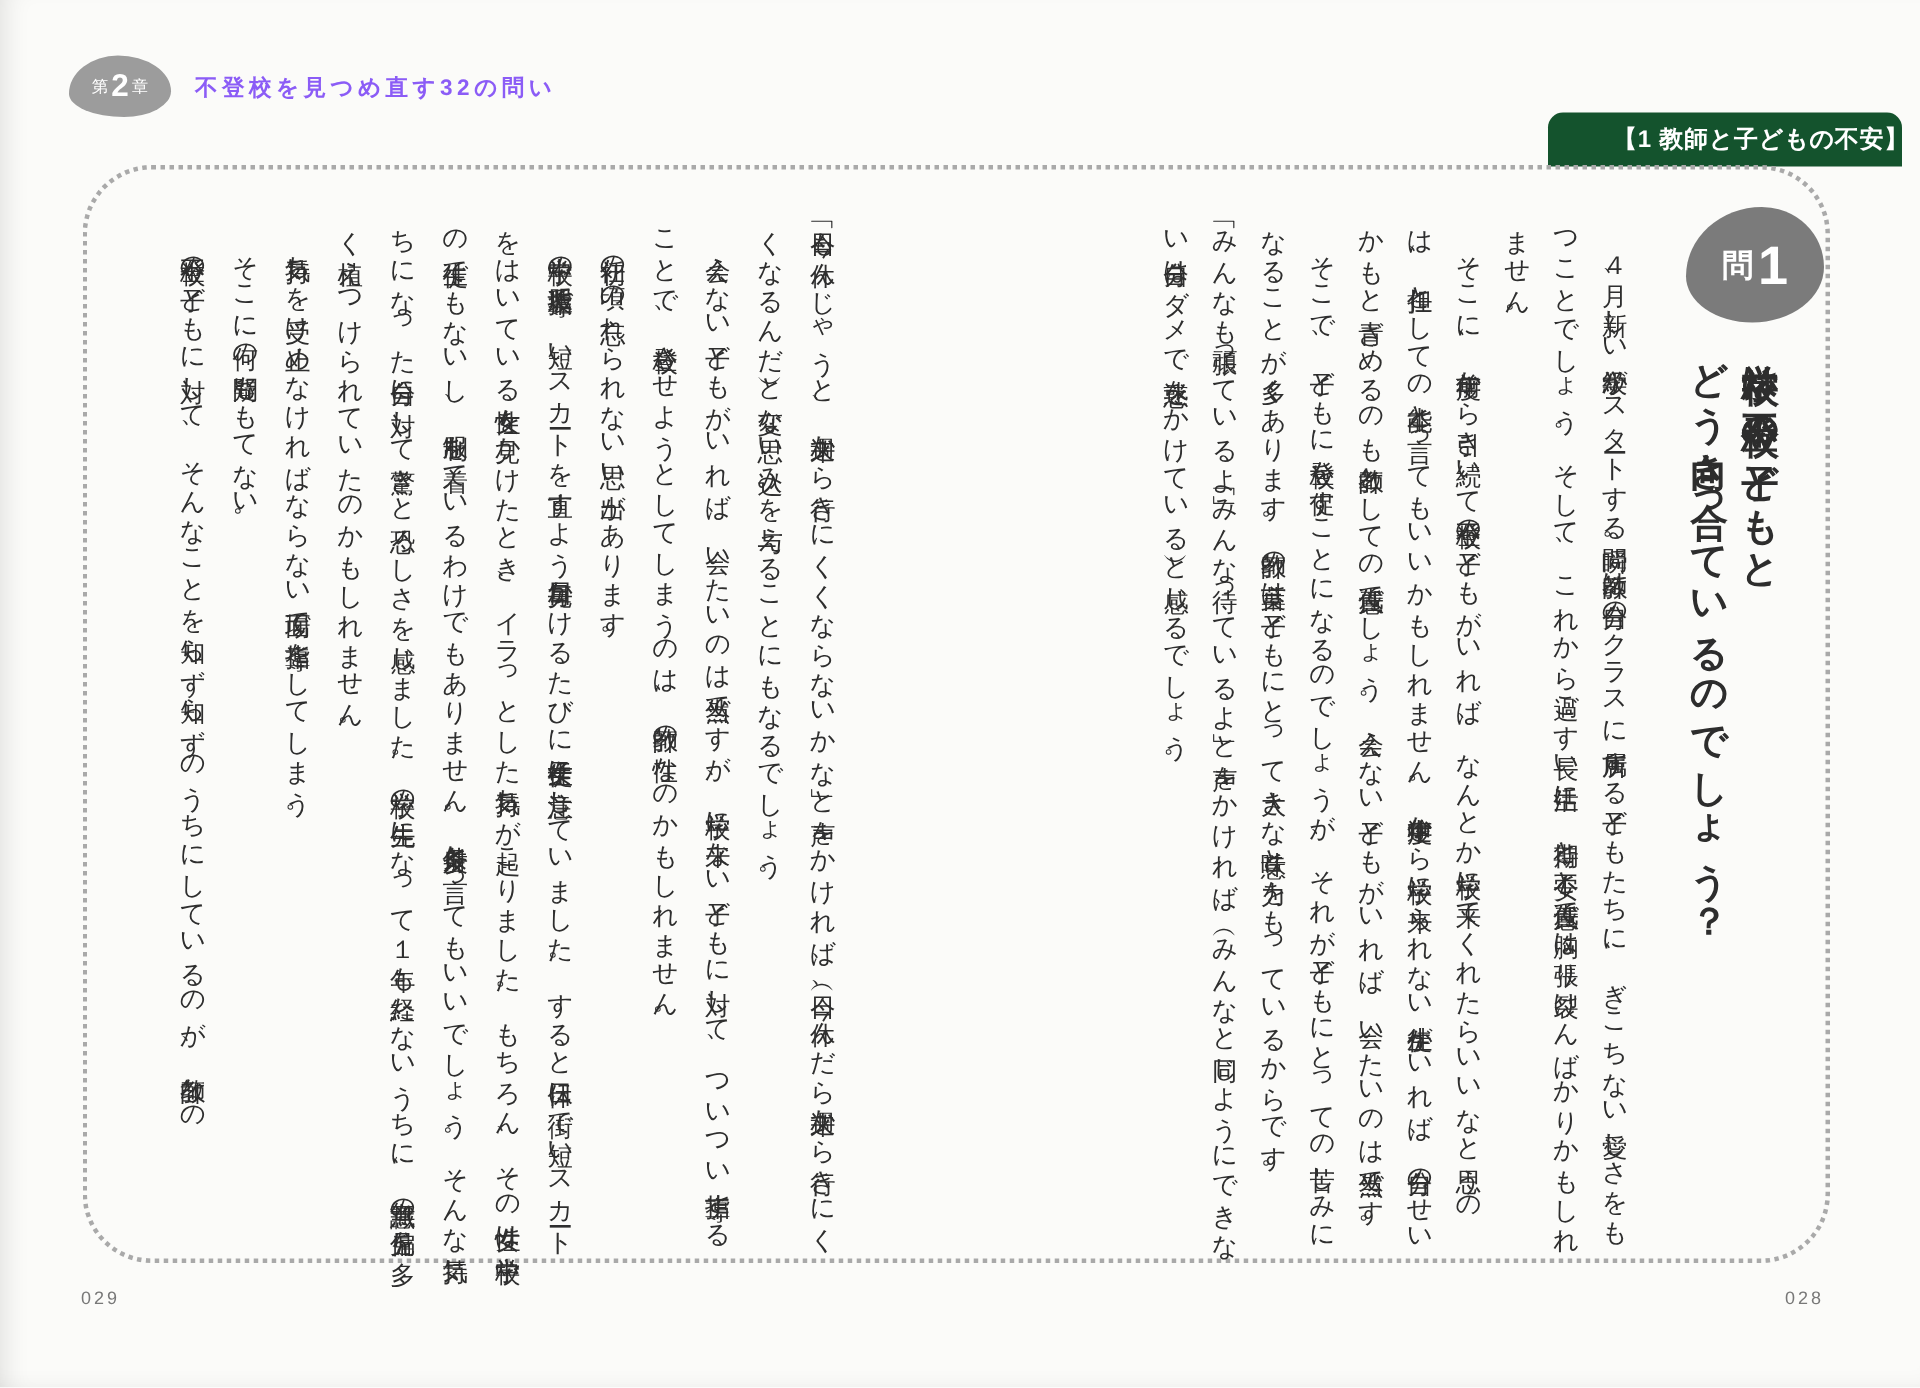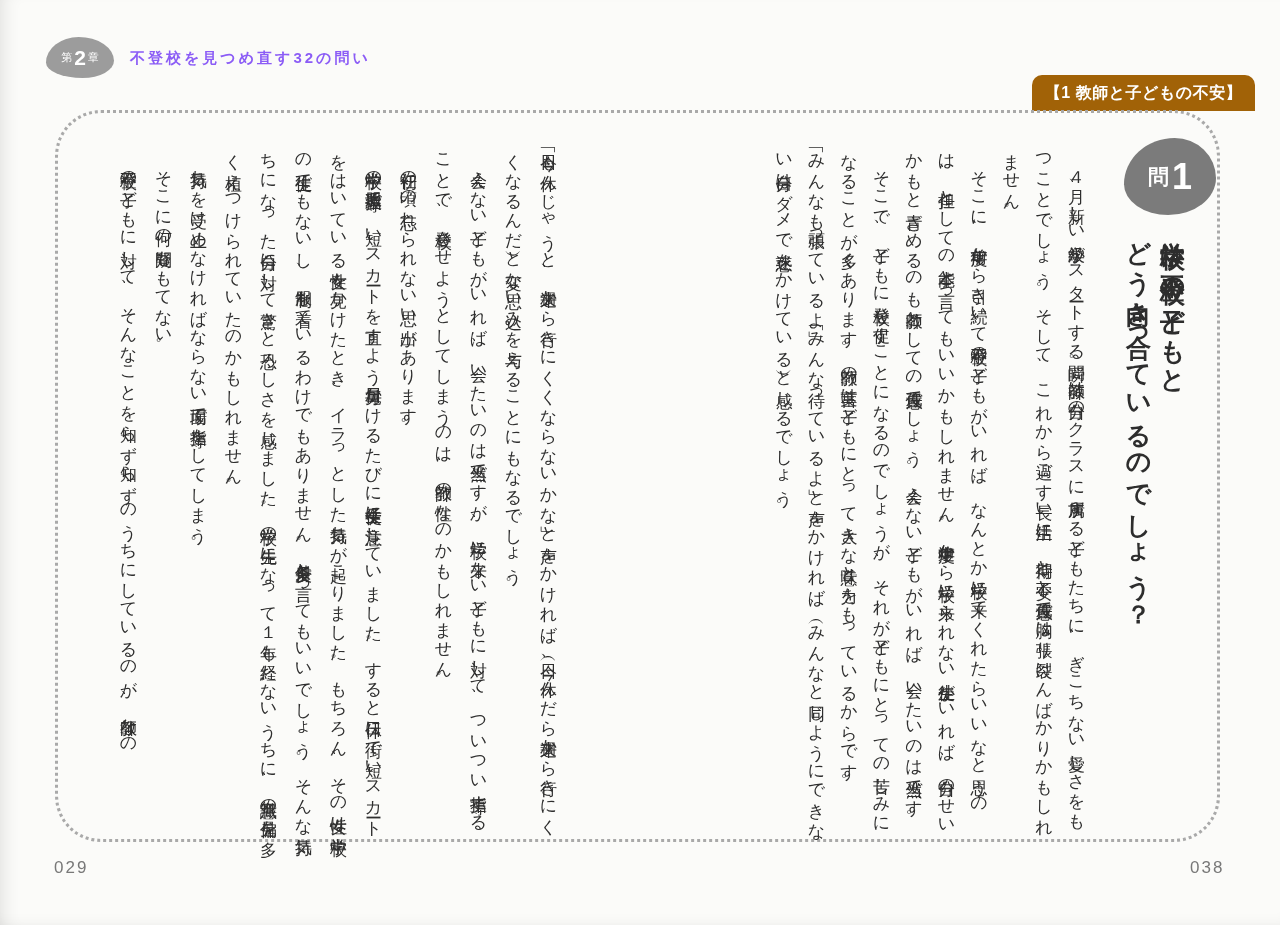--- a/index.html
+++ b/index.html
@@ -38,28 +38,29 @@
     position: absolute; left: 130px; top: 49px;
     font-family: "Liberation Sans", "DejaVu Sans", sans-serif;
     font-size: 15px; font-weight: 600;
     color: #8b5cf6; letter-spacing: 3px;
     white-space: nowrap;
   }
 
   
   .section-tab {
     position: absolute; left: 1032px; top: 75px;
-    width: 223px; height: 36px;
-    background: #a16207;
+    width: 188px; height: 36px;
+    background: #14532d;
     border-radius: 10px 10px 0 0;
     color: #fff;
     font-family: "Liberation Sans", "DejaVu Sans", sans-serif;
     font-size: 16px; font-weight: 600; letter-spacing: 0.5px;
     display: flex; align-items: center; justify-content: center;
     white-space: nowrap;
+    padding-left: 48px;
   }
 
   
   .content-box {
     position: absolute; left: 55px; top: 110px;
     width: 1165px; height: 732px;
     border: 3px dotted #a9a9a9;
     border-radius: 46px;
     box-sizing: border-box;
   }
@@ -102,21 +103,21 @@
   }
   .body-text.page-028 { left: 698px; width: 394px; line-height: 32.5px; }
   .body-text.page-029 { left: 76px;  width: 490px; line-height: 35px; }
   .body-para { margin: 0; padding: 0; }
   .body-para.indent { text-indent: 1em; }
 
   
   .pageno {
     position: absolute; top: 858px;
     font-family: "Liberation Sans", "DejaVu Sans", sans-serif;
-    font-size: 17px; color: #787878; letter-spacing: 2px; text-align: center;
+    font-size: 12px; color: #787878; letter-spacing: 2px; text-align: center;
   }
   .pageno.left  { left: 54px; }
   .pageno.right { left: 1190px; }
 </style>
 </head>
 <body>
 
 <div class="scan">
 
   <div class="chapter-badge">
@@ -151,15 +152,15 @@
       <p class="body-para">「今日も休んじゃうと、来週から行きにくくならないかな」と声をかければ、（今日、休んだら来週から行きにくくなるんだ）と変な思い込みを与えることにもなるでしょう。</p>
       <p class="body-para indent">会えない子どもがいれば、会いたいのは当然ですが、学校に来ない子どもに対して、ついつい指導することで、登校させようとしてしまうのは、教師の性なのかもしれません。</p>
       <p class="body-para indent">初任の頃の忘れられない思い出があります。</p>
       <p class="body-para indent">中学校の服装指導で、短いスカートを直すよう毎日見かけるたびに女子生徒に注意していました。すると休日に街で短いスカートをはいている女性を見かけたとき、イラっとした気持ちが起こりました。もちろん、その女性は中学校の生徒でもないし、制服を着ているわけでもありません。条件反射と言ってもいいでしょう。そんな気持ちになった自分に対して驚きと恐ろしさを感じました。学校の先生になって１年も経たないうちに、無意識の偏見を多く植えつけられていたのかもしれません。</p>
       <p class="body-para indent">気持ちを受け止めなければならない場面で指導をしてしまう。</p>
       <p class="body-para indent">そこに何の疑問ももてない。</p>
       <p class="body-para indent">不登校の子どもに対して、そんなことを知らず知らずのうちにしているのが、教師なの</p>
     </div>
 
   <div class="pageno left">029</div>
-  <div class="pageno right">038</div>
+  <div class="pageno right">028</div>
 
 </div>
 
 </body></html>

